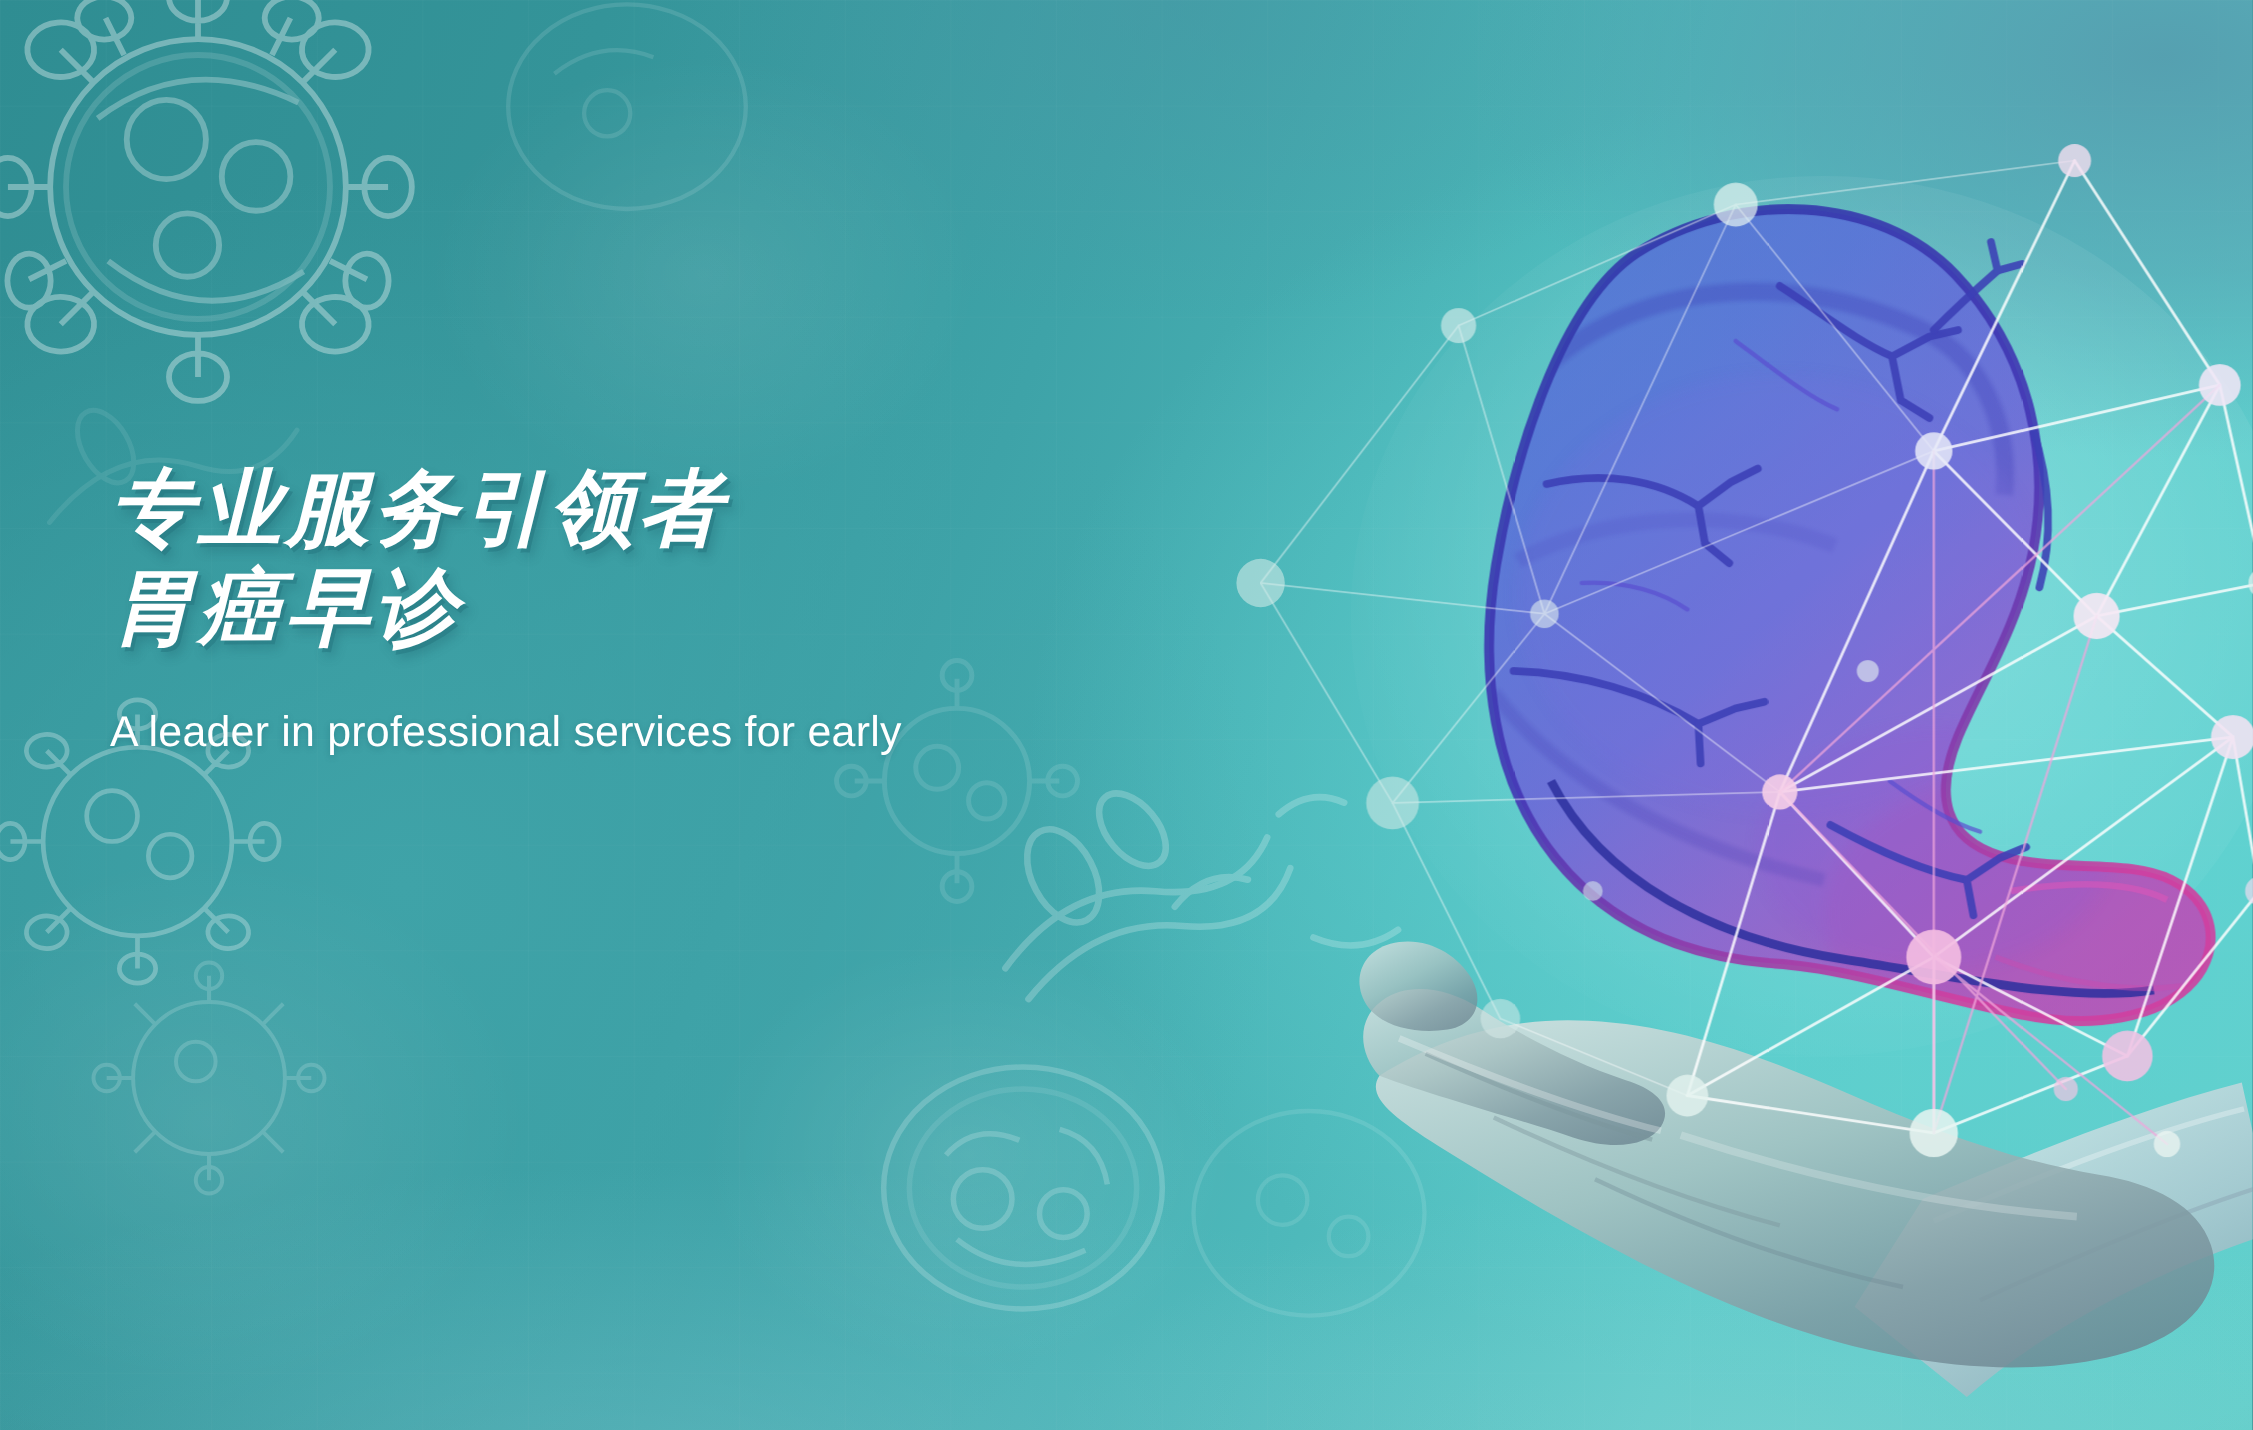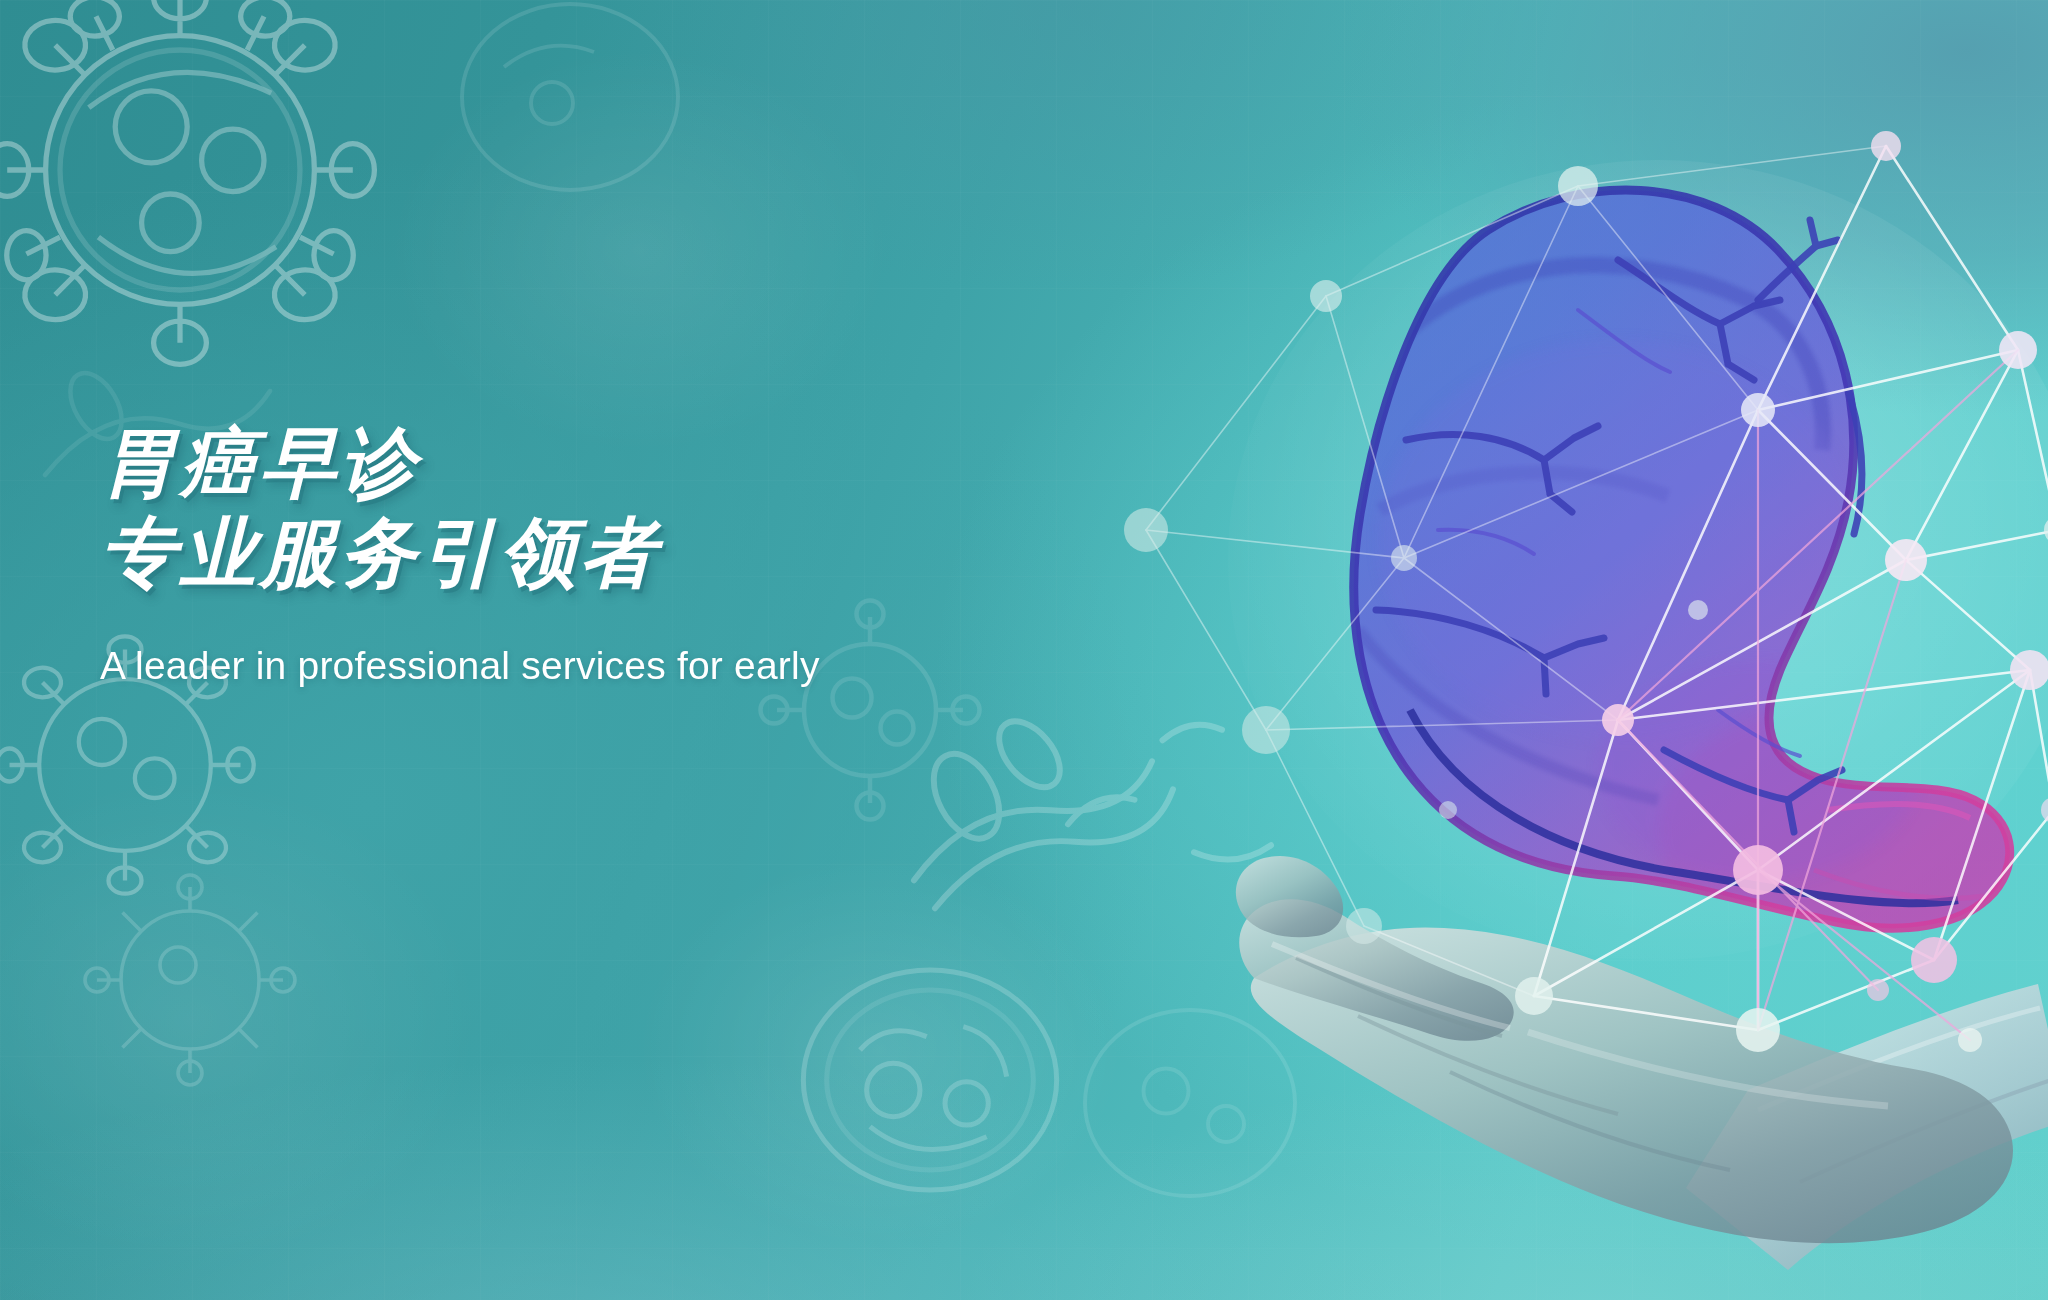--- a/index.html
+++ b/index.html
@@ -534,21 +534,21 @@
           <circle cx="912" cy="930" r="12" fill="#eef6f3" opacity="0.72"></circle>
           <circle cx="390" cy="700" r="9" fill="#dff0ed" opacity="0.55"></circle>
           <circle cx="640" cy="500" r="10" fill="#e9f5f2" opacity="0.60"></circle>
         </g>
       </g>
     </svg>
   </div>
 
   <div class="copy">
     <h1 class="headline">
+      <span class="headline-line">专业服务引领者</span>
       <span class="headline-line">胃癌早诊</span>
-      <span class="headline-line">专业服务引领者</span>
     </h1>
     <p class="subhead">
       <span class="subhead-line">A leader in professional services for early</span>
     </p>
   </div>
 
 </div>
 
 </body></html>

